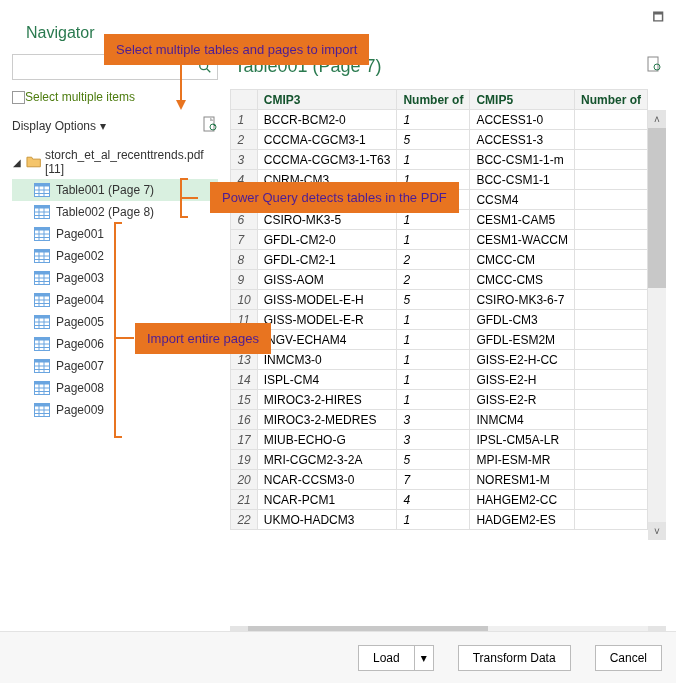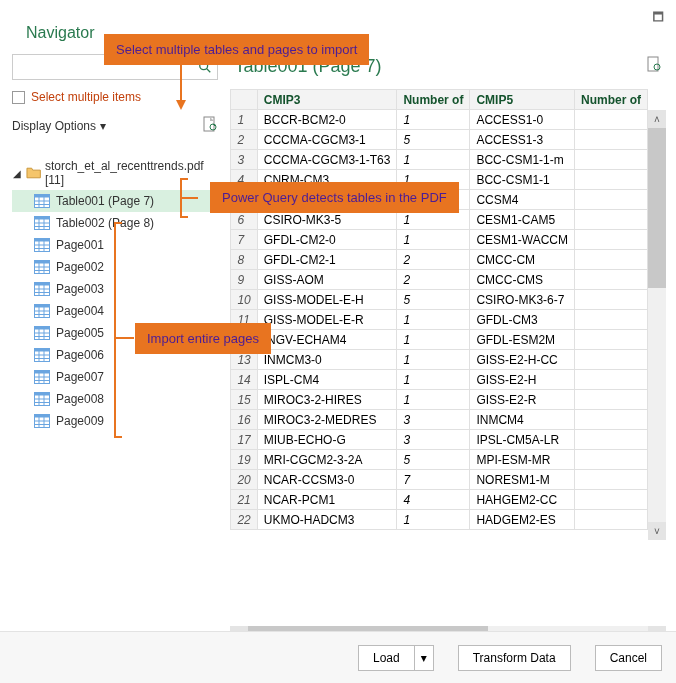--- a/index.html
+++ b/index.html
@@ -4,23 +4,23 @@
 <style>
 * { box-sizing: border-box; margin: 0; padding: 0; font-family: "Segoe UI", Arial, sans-serif; }
 body { width: 676px; height: 683px; background: #fff; overflow: hidden; position: relative; }
 .close-x { position: absolute; top: 8px; right: 12px; font-size: 12px; color: #666; cursor: pointer; }
 .title { color: #2a7a4f; font-size: 16px; font-weight: 400; padding: 24px 0 12px 26px; }
 .main { display: flex; height: 590px; }
 .left { width: 288px; padding: 0 8px 0 12px; position: relative; }
 .search-row { display: flex; align-items: center; border: 1px solid #ccc; height: 26px; margin-bottom: 10px; }
 .search-input { flex: 1; border: none; outline: none; padding: 0 6px; font-size: 12px; }
 .search-icon { width: 24px; height: 24px; display: flex; align-items: center; justify-content: center; color: #2a7a4f; cursor: pointer; }
-.chk-row { display: flex; align-items: center; gap: 6px; font-size: 12px; color: #c2410c; margin-bottom: 12px; }
+.chk-row { display: flex; align-items: center; font-size: 12px; color: #4d7c0f; margin-bottom: 12px; }
 .chk { width: 13px; height: 13px; border: 1px solid #999; }
-.disp-row { display: flex; align-items: center; justify-content: space-between; font-size: 12px; color: #333; margin-bottom: 21px; }
+.disp-row { display: flex; align-items: center; justify-content: space-between; font-size: 12px; color: #333; margin-bottom: 10px; }
 .disp-left { display: flex; align-items: center; gap: 4px; cursor: pointer; }
 .sheet-icon { width: 16px; height: 16px; }
 .tree { font-size: 12px; color: #333; }
 .root { display: flex; align-items: center; gap: 4px; padding: 3px 0; cursor: pointer; }
 .arrow { width: 10px; text-align: center; color: #333; font-size: 10px; }
 .folder-icon { width: 16px; height: 16px; }
 .node { display: flex; align-items: center; gap: 6px; padding: 4px 0 4px 22px; cursor: pointer; }
 .node.sel { background: #d9f0e0; }
 .table-icon { width: 16px; height: 14px; }
 .right { flex: 1; padding: 0 10px 0 4px; display: flex; flex-direction: column; }

